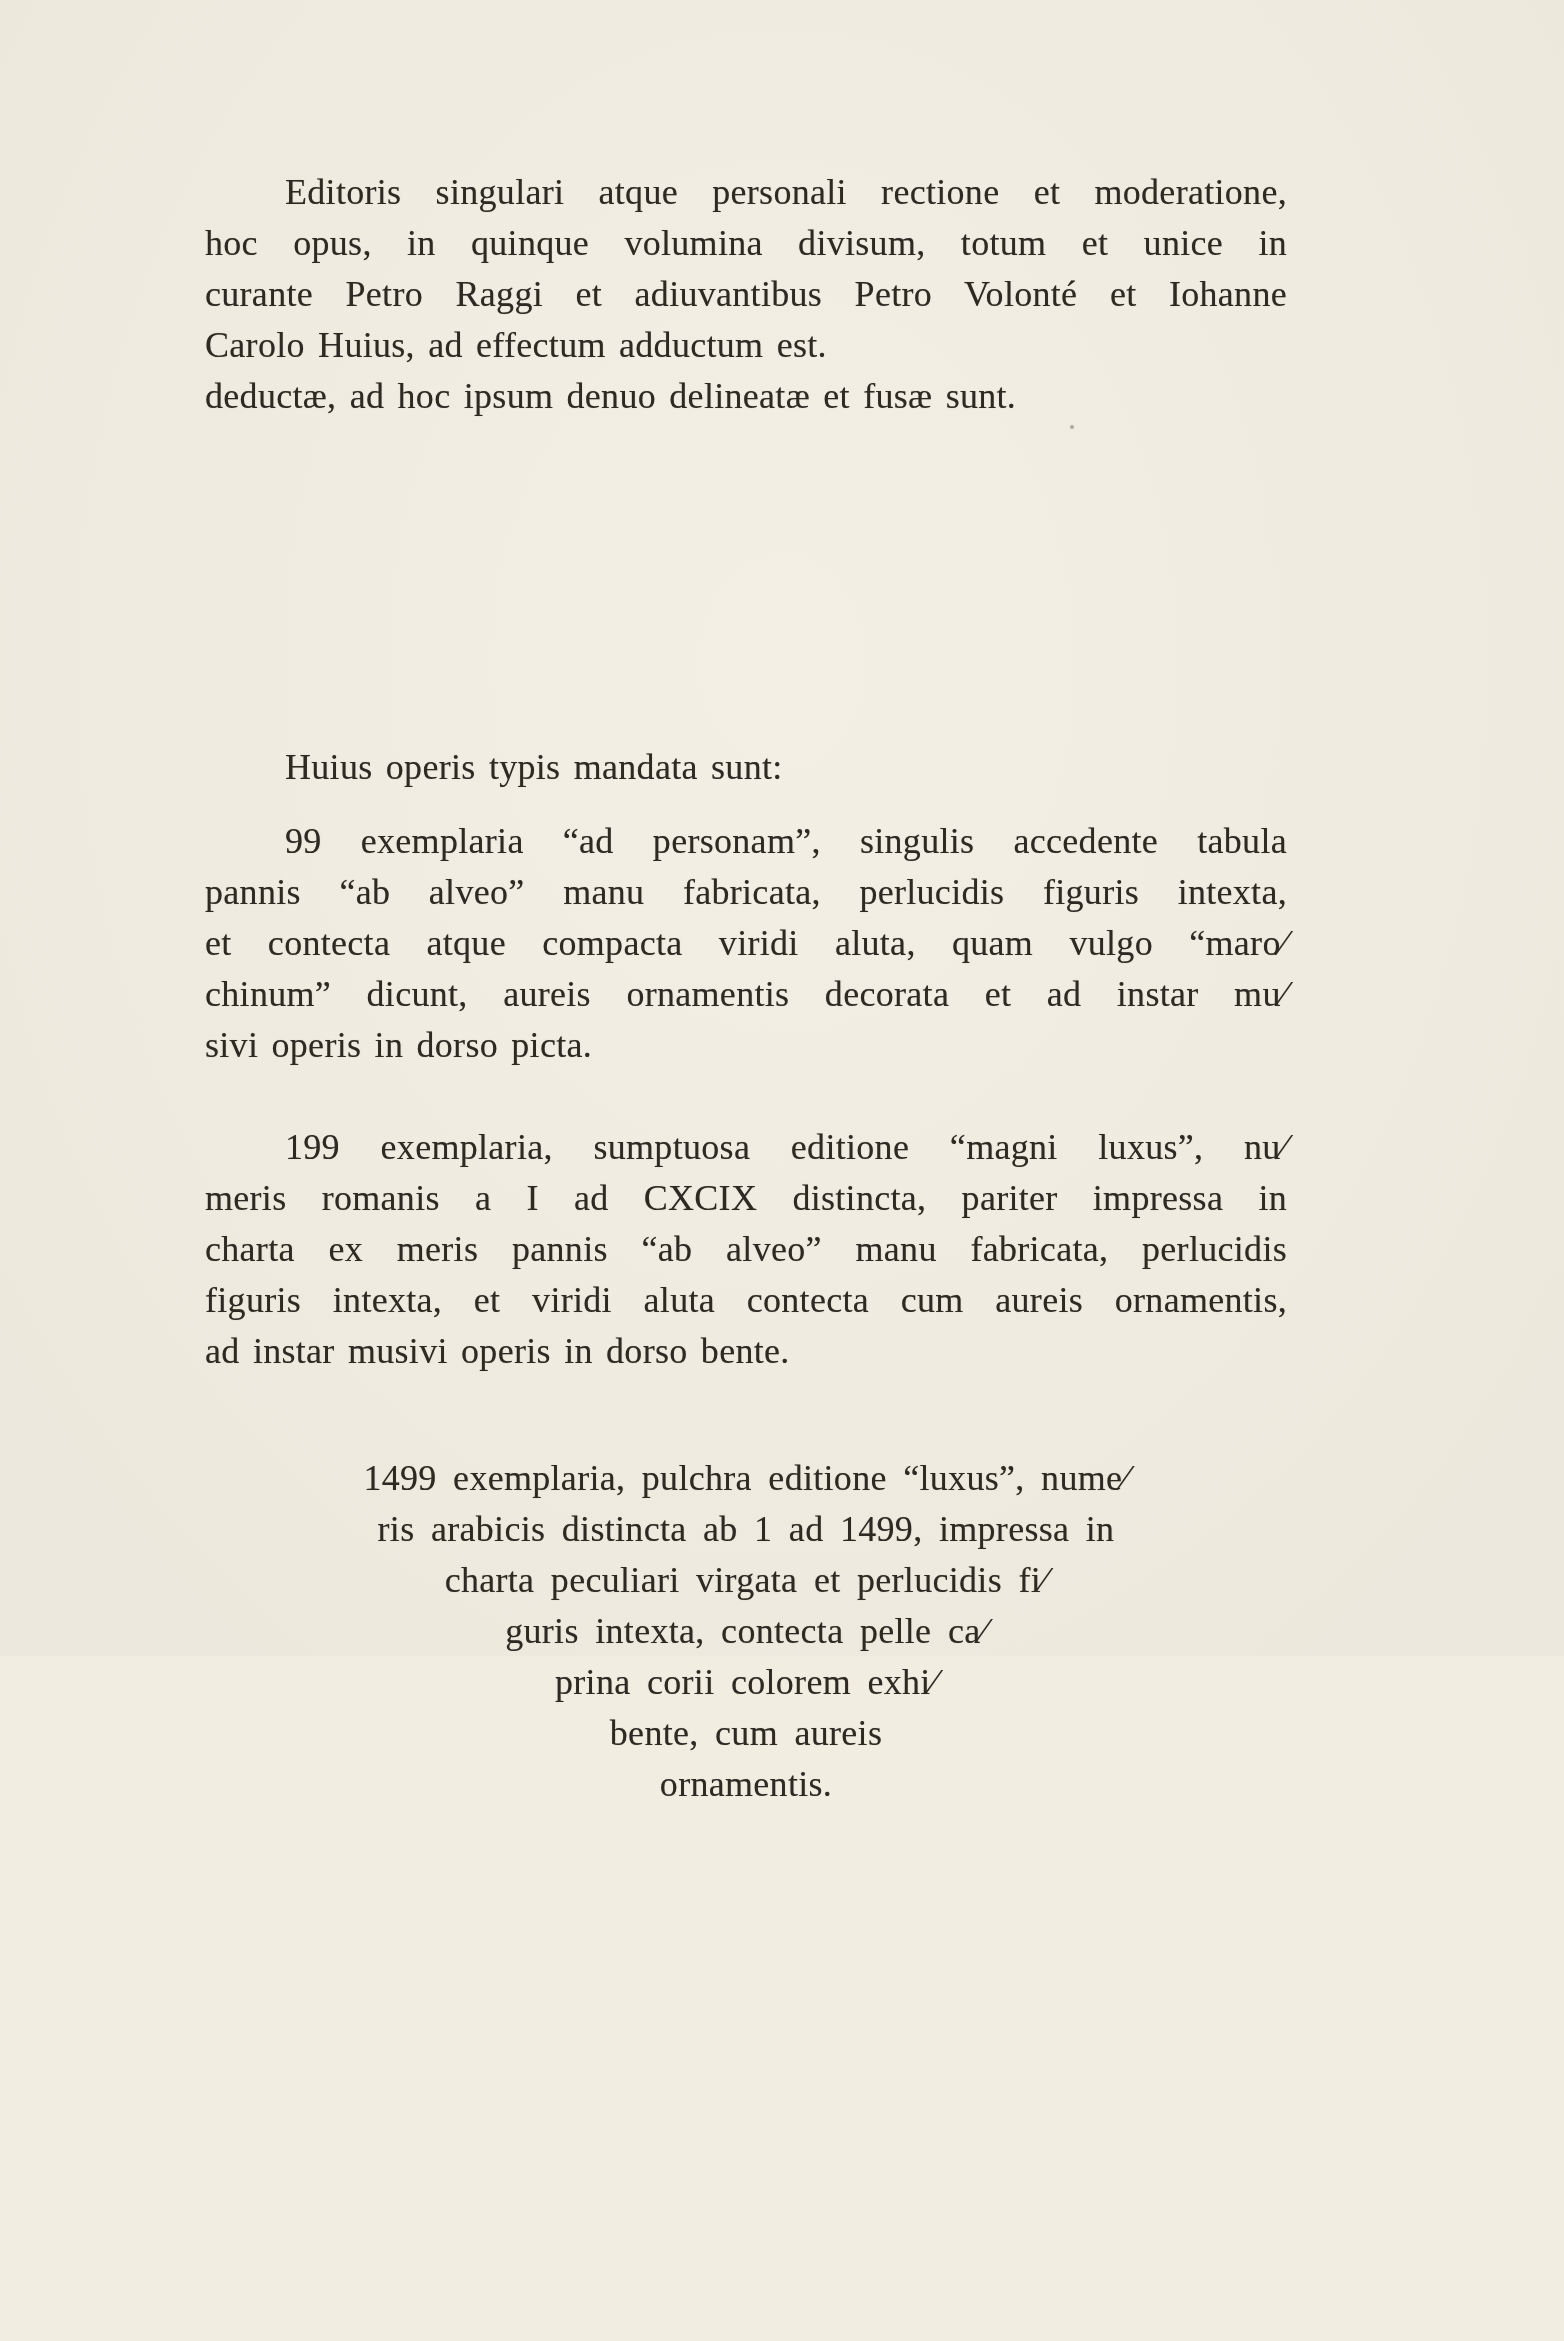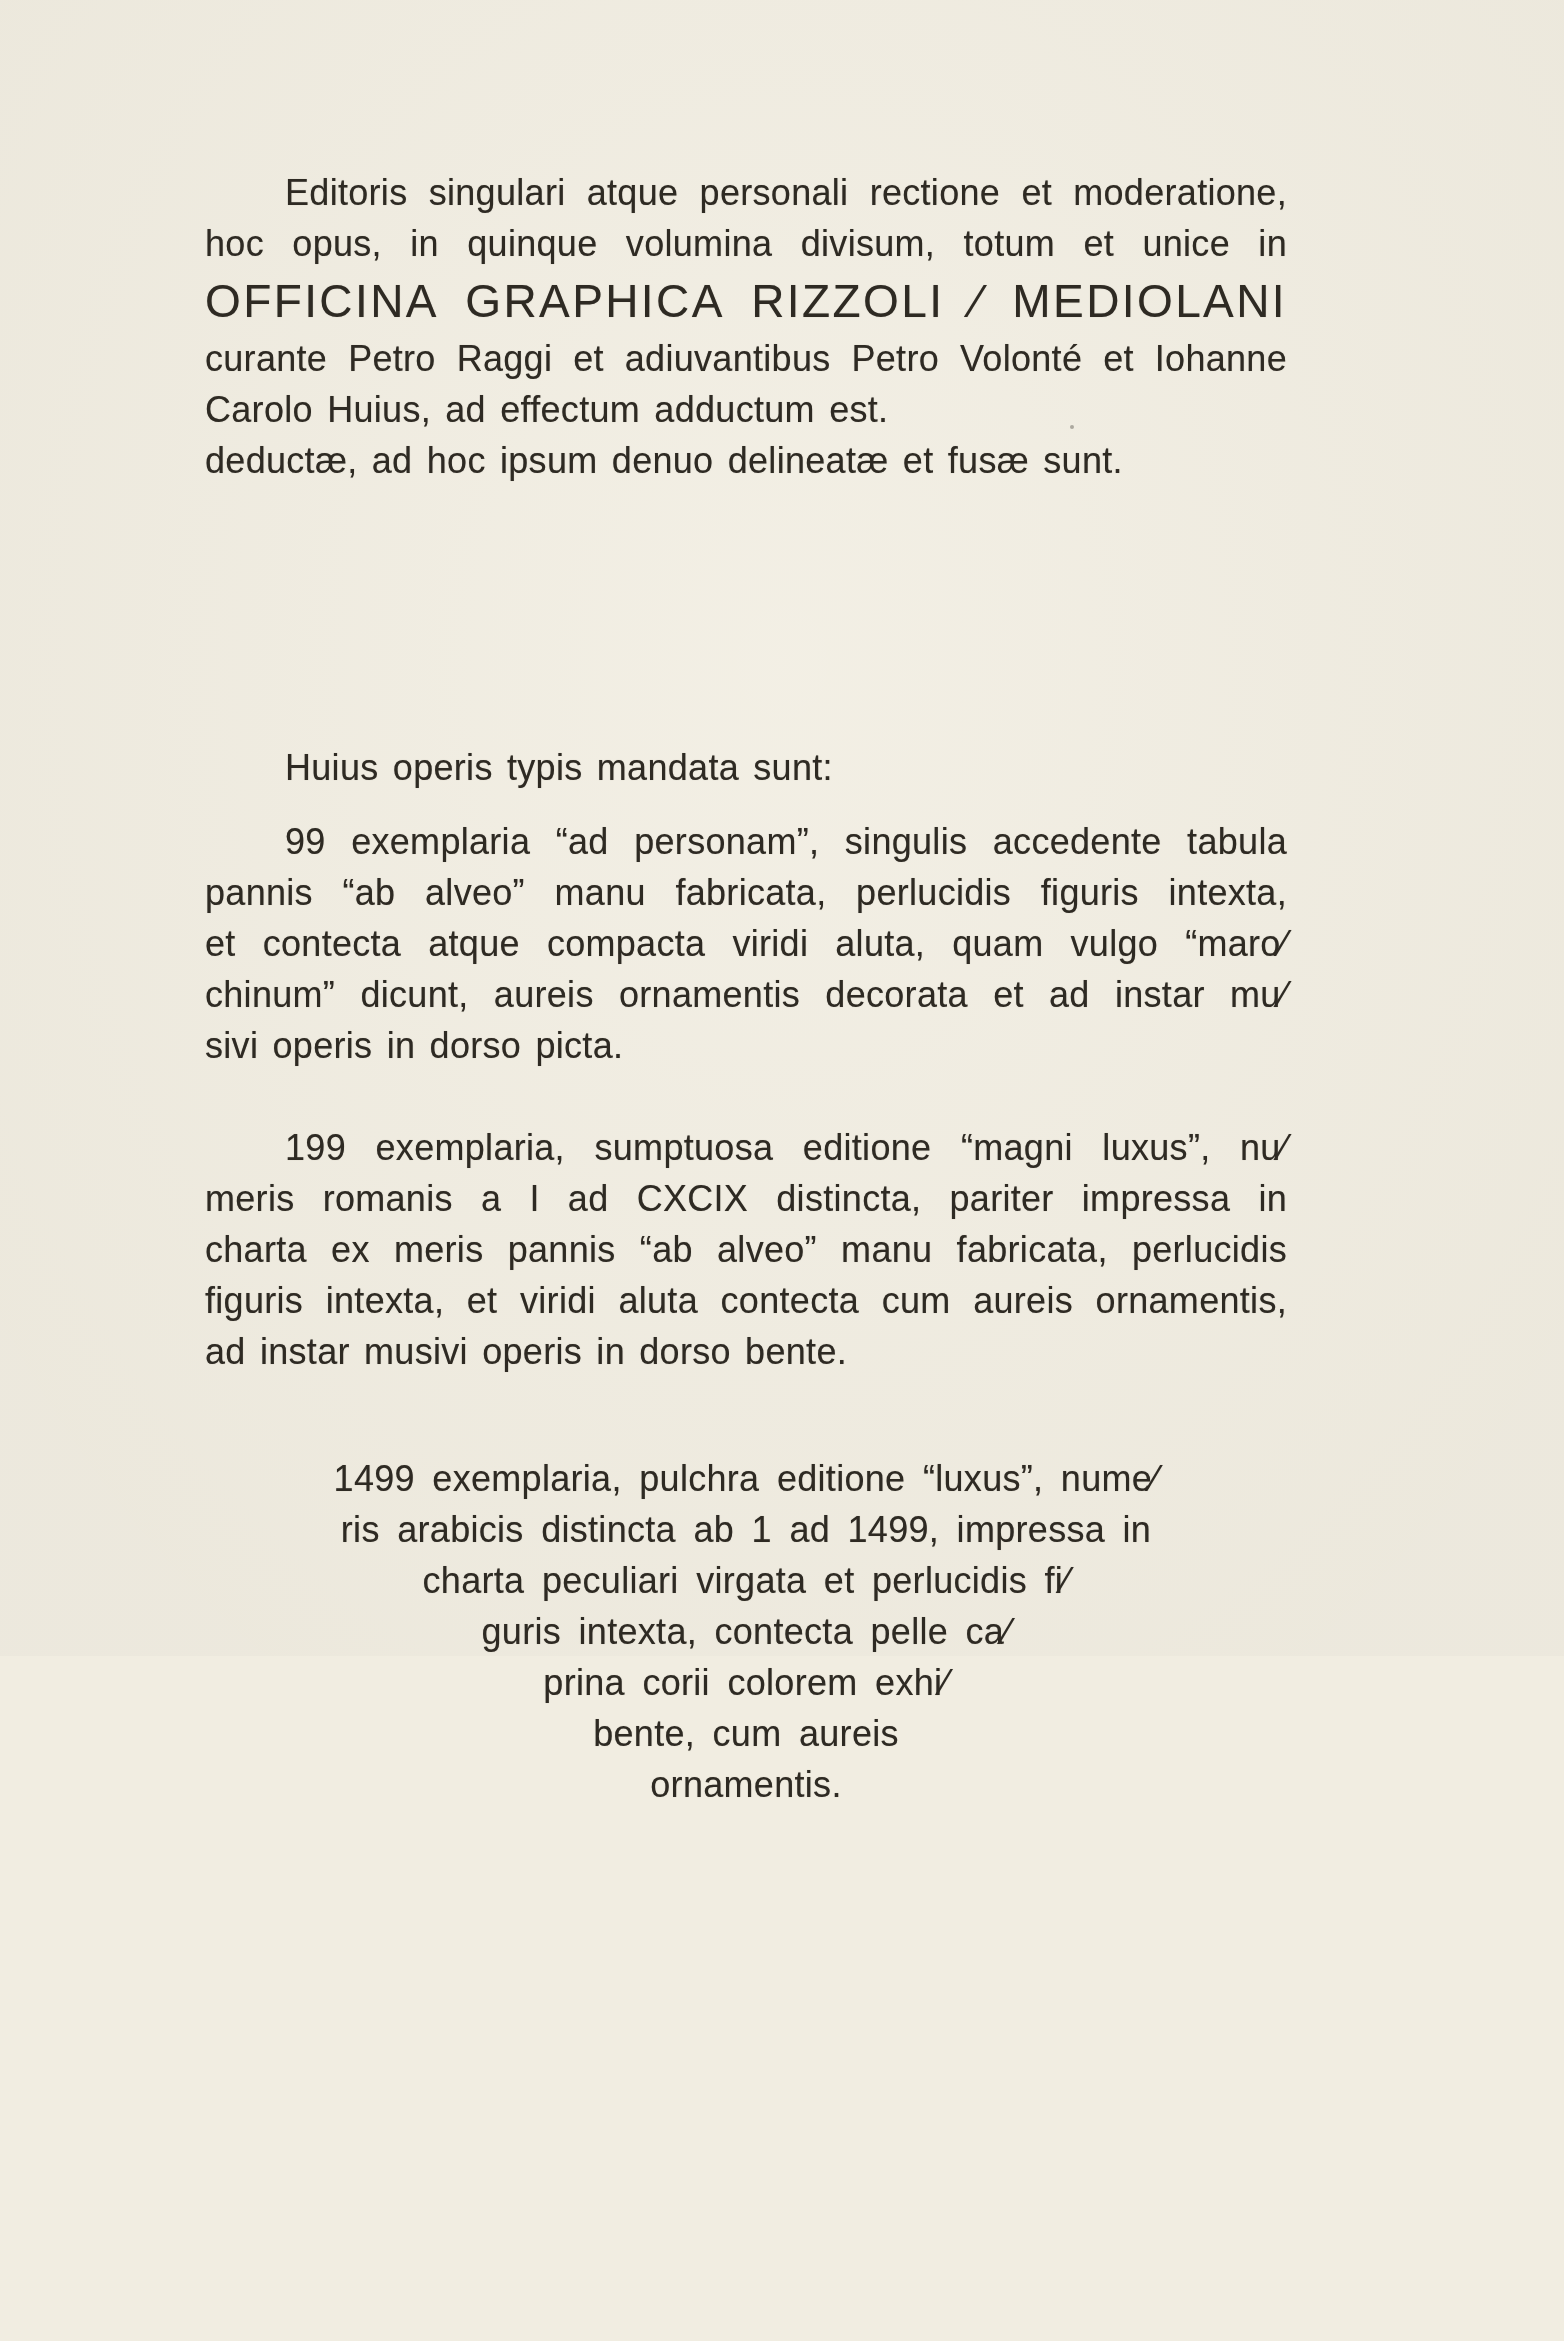--- a/index.html
+++ b/index.html
@@ -16,21 +16,21 @@
     background: var(--bg);
     overflow: hidden;
   }
   .page {
     position: relative;
     width: 1565px;
     height: 1656px;
     background:
       radial-gradient(ellipse at 50% 40%, rgba(255,255,255,0.12), rgba(0,0,0,0.018) 85%),
       var(--bg);
-    font-family: Liberation Sans, sans-serif;
+    font-family: Liberation Serif, serif;
     color: var(--ink);
   }
   .block {
     position: absolute;
     left: 205px;
     width: 1082px;
     font-size: 36px;
     line-height: 51px;
     letter-spacing: 0.3px;
     text-shadow: 0 0 0.8px rgba(46,42,35,0.35);
@@ -66,21 +66,20 @@
   }
 </style>
 </head>
 <body>
 
 <div class="page">
 
   <section class="block block-intro">
     <div class="ln j ind">Editoris singulari atque personali rectione et moderatione,</div>
     <div class="ln j">hoc opus, in quinque volumina divisum, totum et unice in</div>
-    <div class="ln j caps">OFFICINA GRAPHICA RIZZOLI ⁄ MEDIOLANI</div>
     <div class="ln j">curante Petro Raggi et adiuvantibus Petro Volonté et Iohanne</div>
     <div class="ln l">Carolo Huius, ad effectum adductum est.</div>
     <div class="ln l">deductæ, ad hoc ipsum denuo delineatæ et fusæ sunt.</div>
   </section>
 
   <section class="block block-heading">
     <div class="ln l ind">Huius operis typis mandata sunt:</div>
   </section>
 
   <section class="block block-e99">

